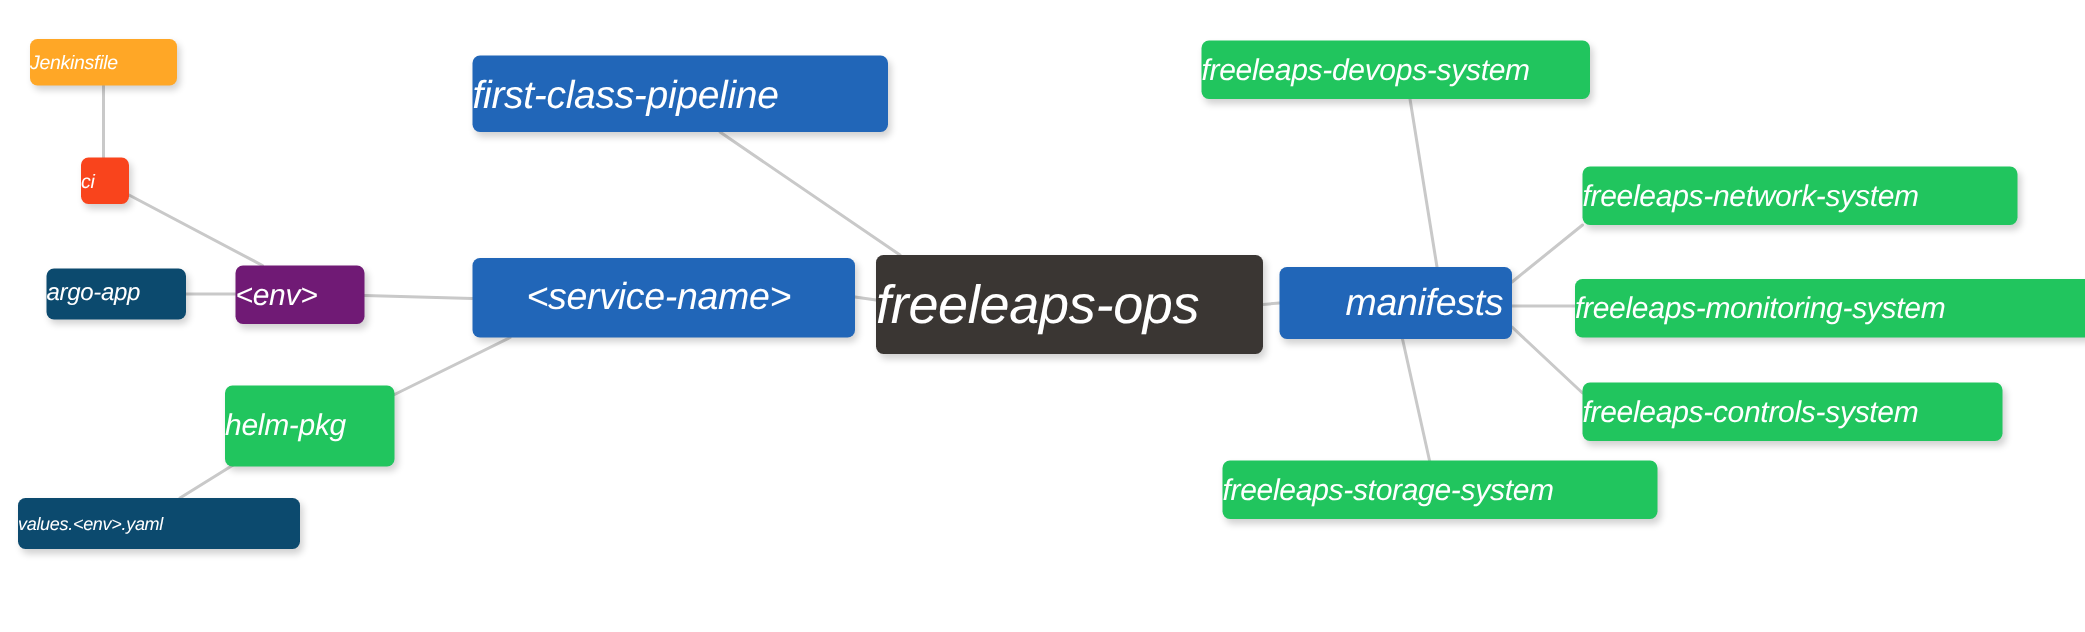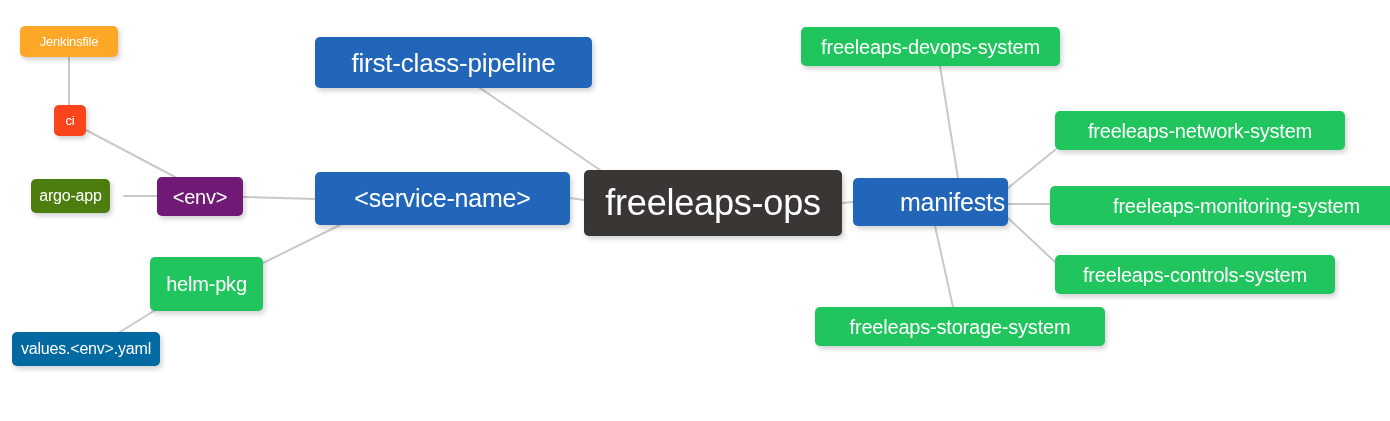--- a/index.html
+++ b/index.html
@@ -21,27 +21,28 @@
     top: 0;
     width: 1390px;
     height: 421px;
     pointer-events: none;
   }
   .node {
     position: absolute;
     box-sizing: border-box;
     display: flex;
     align-items: center;
-    justify-content: center;
+    justify-content: flex-start;
     border-radius: 5px;
     color: #ffffff;
     white-space: nowrap;
     letter-spacing: -0.2px;
     box-shadow: 2px 3px 5px rgba(0,0,0,0.18);
     user-select: none;
+    font-style: italic;
   }
   .node-label {
     display: block;
     line-height: 1;
   }
 </style>
 </head>
 <body>
 
 <div id="canvas">
@@ -61,42 +62,42 @@
       <line x1="1055" y1="262" x2="1008" y2="218" stroke="#c9c9c9" stroke-width="2" stroke-linecap="round"></line>
       <line x1="953" y1="307" x2="935" y2="226" stroke="#c9c9c9" stroke-width="2" stroke-linecap="round"></line>
     </svg>
   <div id="node-layer">
       <div class="node" style="left: 584px; top: 170px; width: 258px; height: 66px; background: rgb(58, 54, 51); font-size: 36px;">
         <span class="node-label">freeleaps-ops</span>
       </div>
       <div class="node" style="left: 315px; top: 37px; width: 277px; height: 51px; background: rgb(33, 102, 184); font-size: 26px;">
         <span class="node-label">first-class-pipeline</span>
       </div>
-      <div class="node" style="left: 315px; top: 172px; width: 255px; height: 53px; background: rgb(33, 102, 184); font-size: 25px;">
+      <div class="node" style="left: 315px; top: 172px; width: 255px; height: 53px; background: rgb(33, 102, 184); font-size: 25px; padding-left: 36px;">
         <span class="node-label">&lt;service-name&gt;</span>
       </div>
       <div class="node" style="left: 853px; top: 178px; width: 155px; height: 48px; background: rgb(33, 102, 184); font-size: 25px; padding-left: 44px;">
         <span class="node-label">manifests</span>
       </div>
       <div class="node" style="left: 157px; top: 177px; width: 86px; height: 39px; background: #701a75; font-size: 20px;">
         <span class="node-label">&lt;env&gt;</span>
       </div>
       <div class="node" style="left: 150px; top: 257px; width: 113px; height: 54px; background: rgb(33, 197, 94); font-size: 20px;">
         <span class="node-label">helm-pkg</span>
       </div>
       <div class="node" style="left: 20px; top: 26px; width: 98px; height: 31px; background: rgb(255, 167, 38); font-size: 13px;">
         <span class="node-label">Jenkinsfile</span>
       </div>
       <div class="node" style="left: 54px; top: 105px; width: 32px; height: 31px; background: rgb(249, 68, 28); font-size: 13px;">
         <span class="node-label">ci</span>
       </div>
-      <div class="node" style="left: 31px; top: 179px; width: 79px; height: 34px; background: #4d7c0f; font-size: 16px;">
+      <div class="node" style="left: 31px; top: 179px; width: 93px; height: 34px; background: #0c4a6e; font-size: 16px;">
         <span class="node-label">argo-app</span>
       </div>
-      <div class="node" style="left: 12px; top: 332px; width: 148px; height: 34px; background: #0369a1; font-size: 16px;">
+      <div class="node" style="left: 12px; top: 332px; width: 188px; height: 34px; background: #0c4a6e; font-size: 12px;">
         <span class="node-label">values.&lt;env&gt;.yaml</span>
       </div>
       <div class="node" style="left: 801px; top: 27px; width: 259px; height: 39px; background: rgb(33, 197, 94); font-size: 20px;">
         <span class="node-label">freeleaps-devops-system</span>
       </div>
       <div class="node" style="left: 1055px; top: 111px; width: 290px; height: 39px; background: rgb(33, 197, 94); font-size: 20px;">
         <span class="node-label">freeleaps-network-system</span>
       </div>
       <div class="node" style="left: 1050px; top: 186px; width: 373px; height: 39px; background: rgb(33, 197, 94); font-size: 20px;">
         <span class="node-label">freeleaps-monitoring-system</span>

